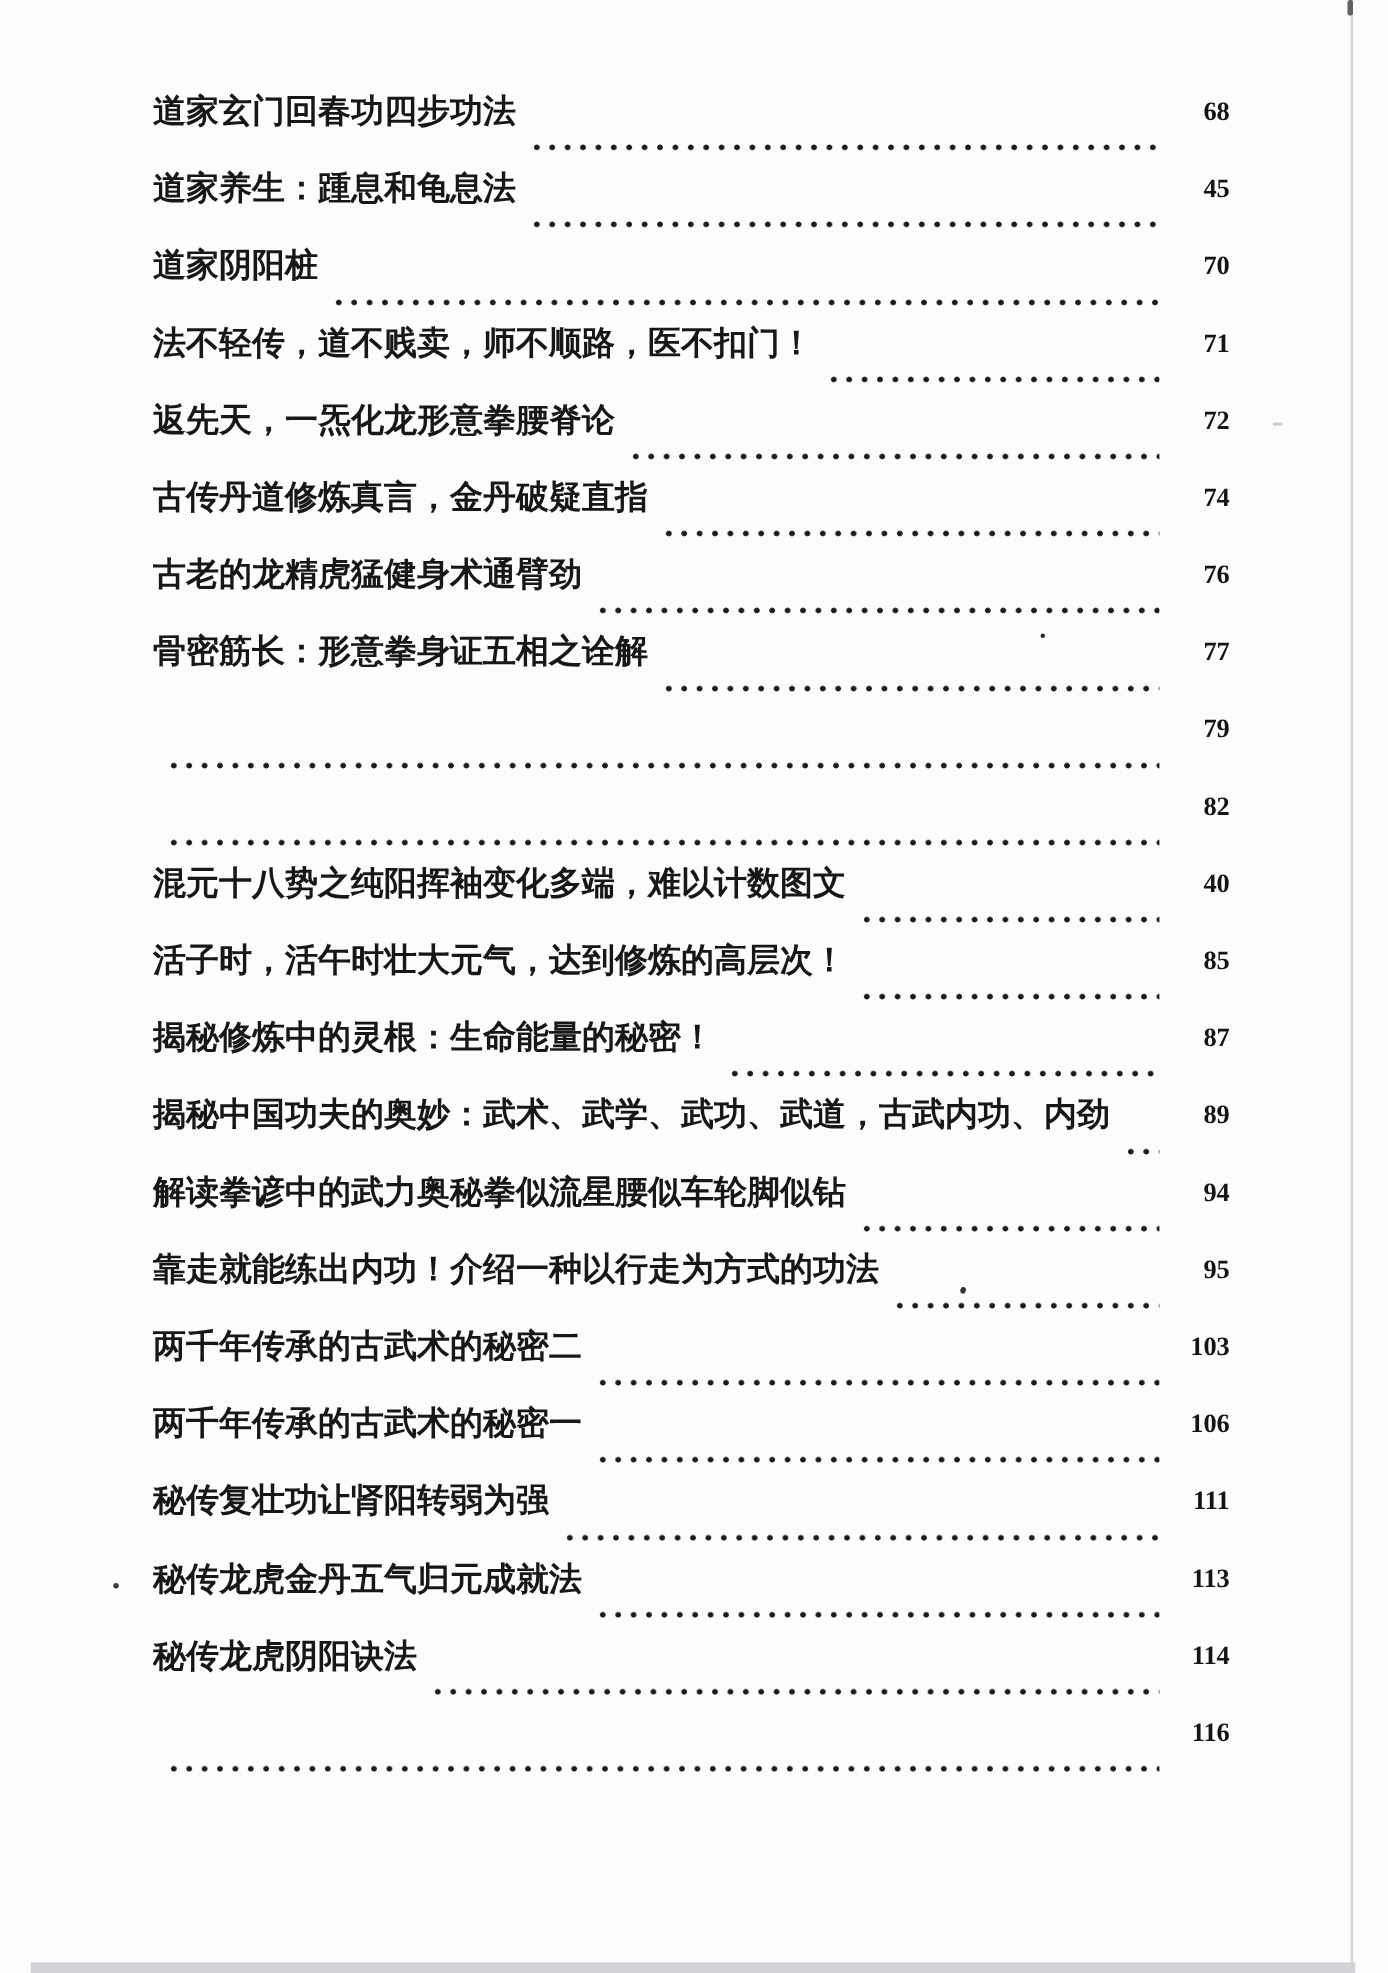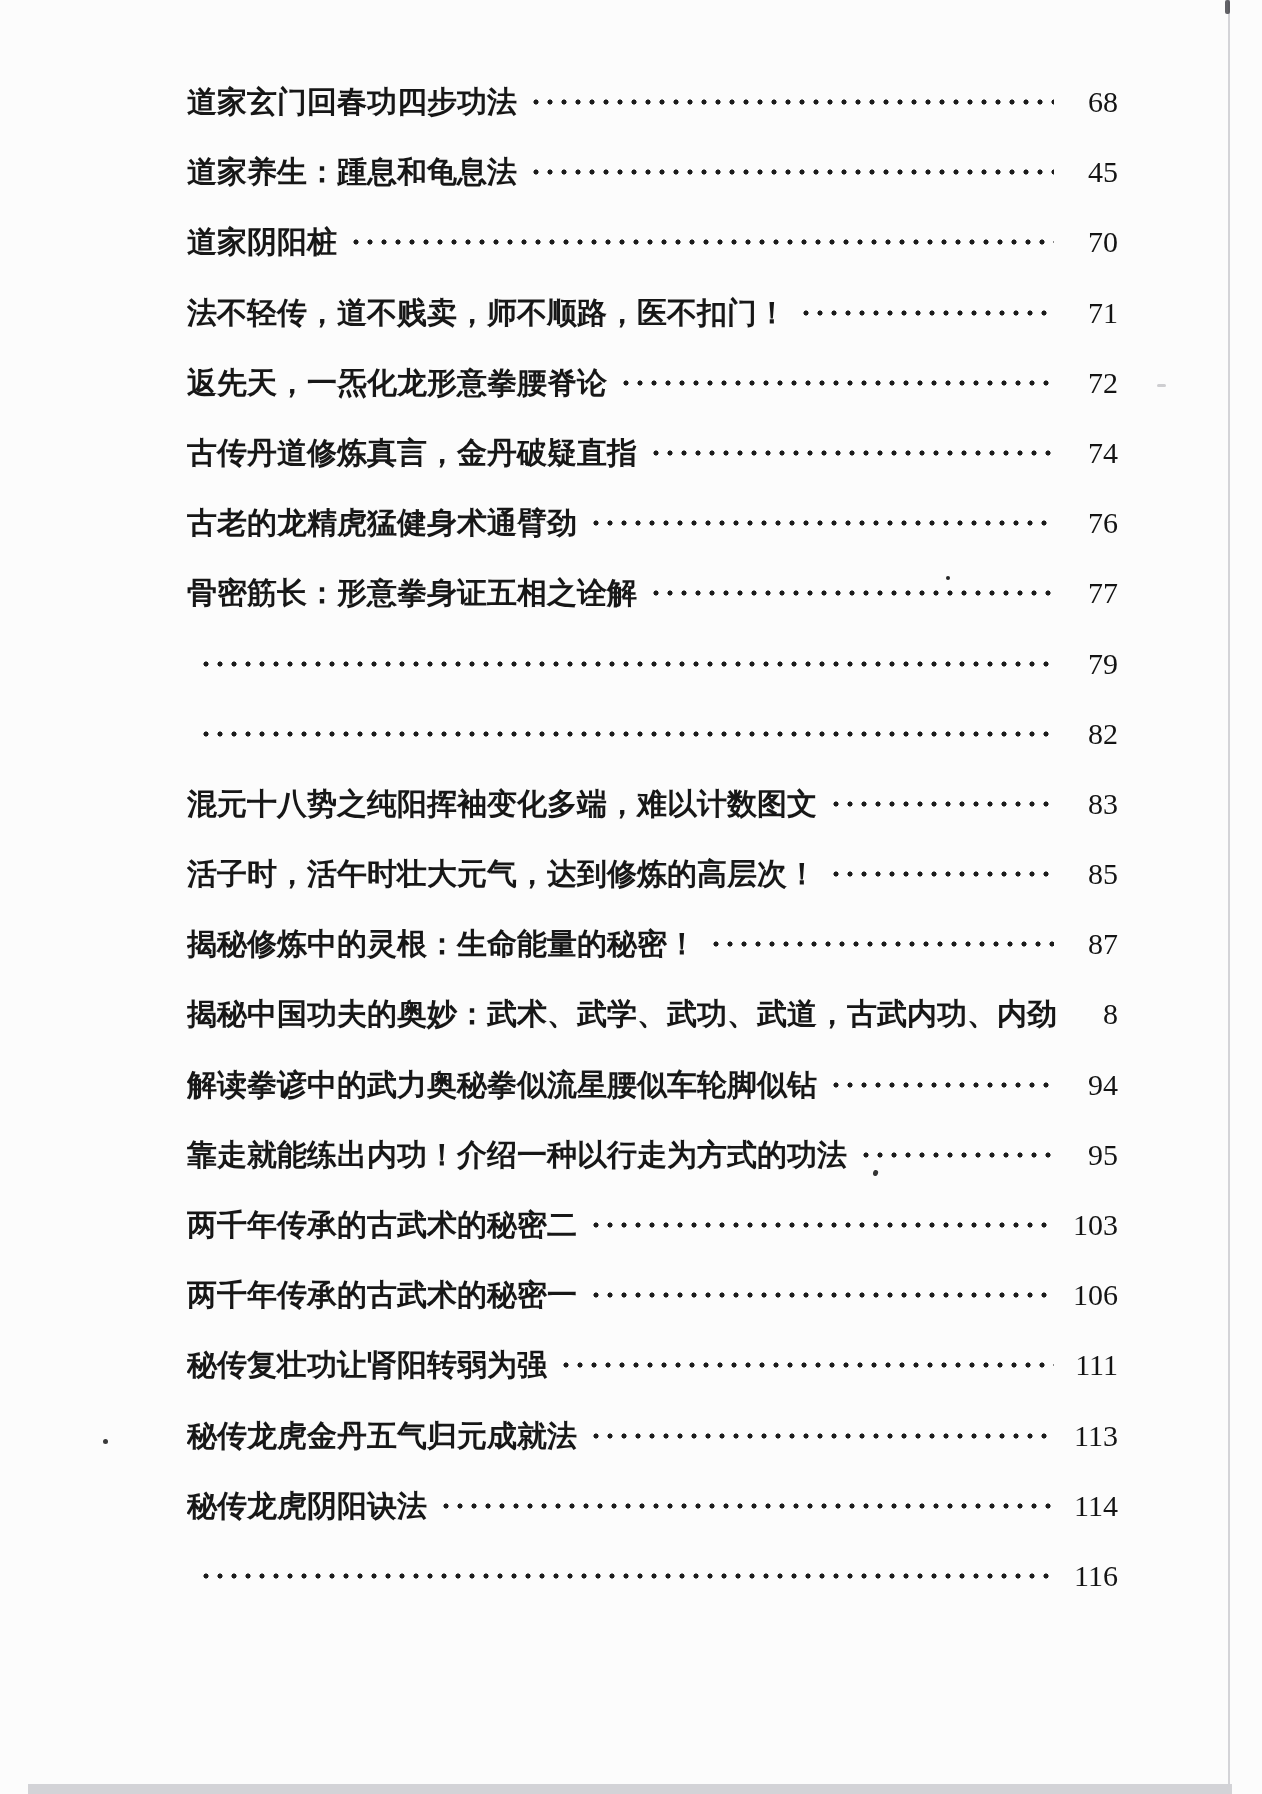--- a/index.html
+++ b/index.html
@@ -14,24 +14,23 @@
     color: #1a1a1a;
   }
   .toc {
     position: absolute;
     left: 139px;
     right: 144px;
     top: 67px;
   }
   .row {
     display: flex;
-    align-items: center;
+    align-items: flex-end;
     height: 70.2px;
     overflow: hidden;
-    margin-left: 48px;
   }
   .title {
     flex: 0 0 auto;
     white-space: nowrap;
     font-weight: 700;
     font-size: 30px;
     line-height: 70.2px;
     letter-spacing: 0px;
     color: #171717;
   }
@@ -43,22 +42,22 @@
     background-image: radial-gradient(circle, #1b1b1b 2.2px, rgba(0,0,0,0) 2.9px);
     background-size: 14px 6px;
     background-position: 0 50%;
     background-repeat: repeat-x;
   }
   .pagenum {
     flex: 0 0 64px;
     width: 64px;
     text-align: right;
     font-family: "Liberation Serif", serif;
-    font-weight: 400;
-    font-size: 30px;
+    font-weight: 700;
+    font-size: 24px;
     line-height: 70.2px;
     color: #141414;
   }
   
   .scan-vline {
     position: absolute;
     left: 1228px;
     top: 0;
     width: 2px;
     height: 1794px;
@@ -178,21 +177,21 @@
   </div>
 
   <div class="row">
     <span class="leader"></span>
     <span class="pagenum">82</span>
   </div>
 
   <div class="row">
     <span class="title">混元十八势之纯阳挥袖变化多端，难以计数图文</span>
     <span class="leader"></span>
-    <span class="pagenum">83</span>
+    <span class="pagenum">40</span>
   </div>
 
   <div class="row">
     <span class="title">活子时，活午时壮大元气，达到修炼的高层次！</span>
     <span class="leader"></span>
     <span class="pagenum">85</span>
   </div>
 
   <div class="row">
     <span class="title">揭秘修炼中的灵根：生命能量的秘密！</span>

